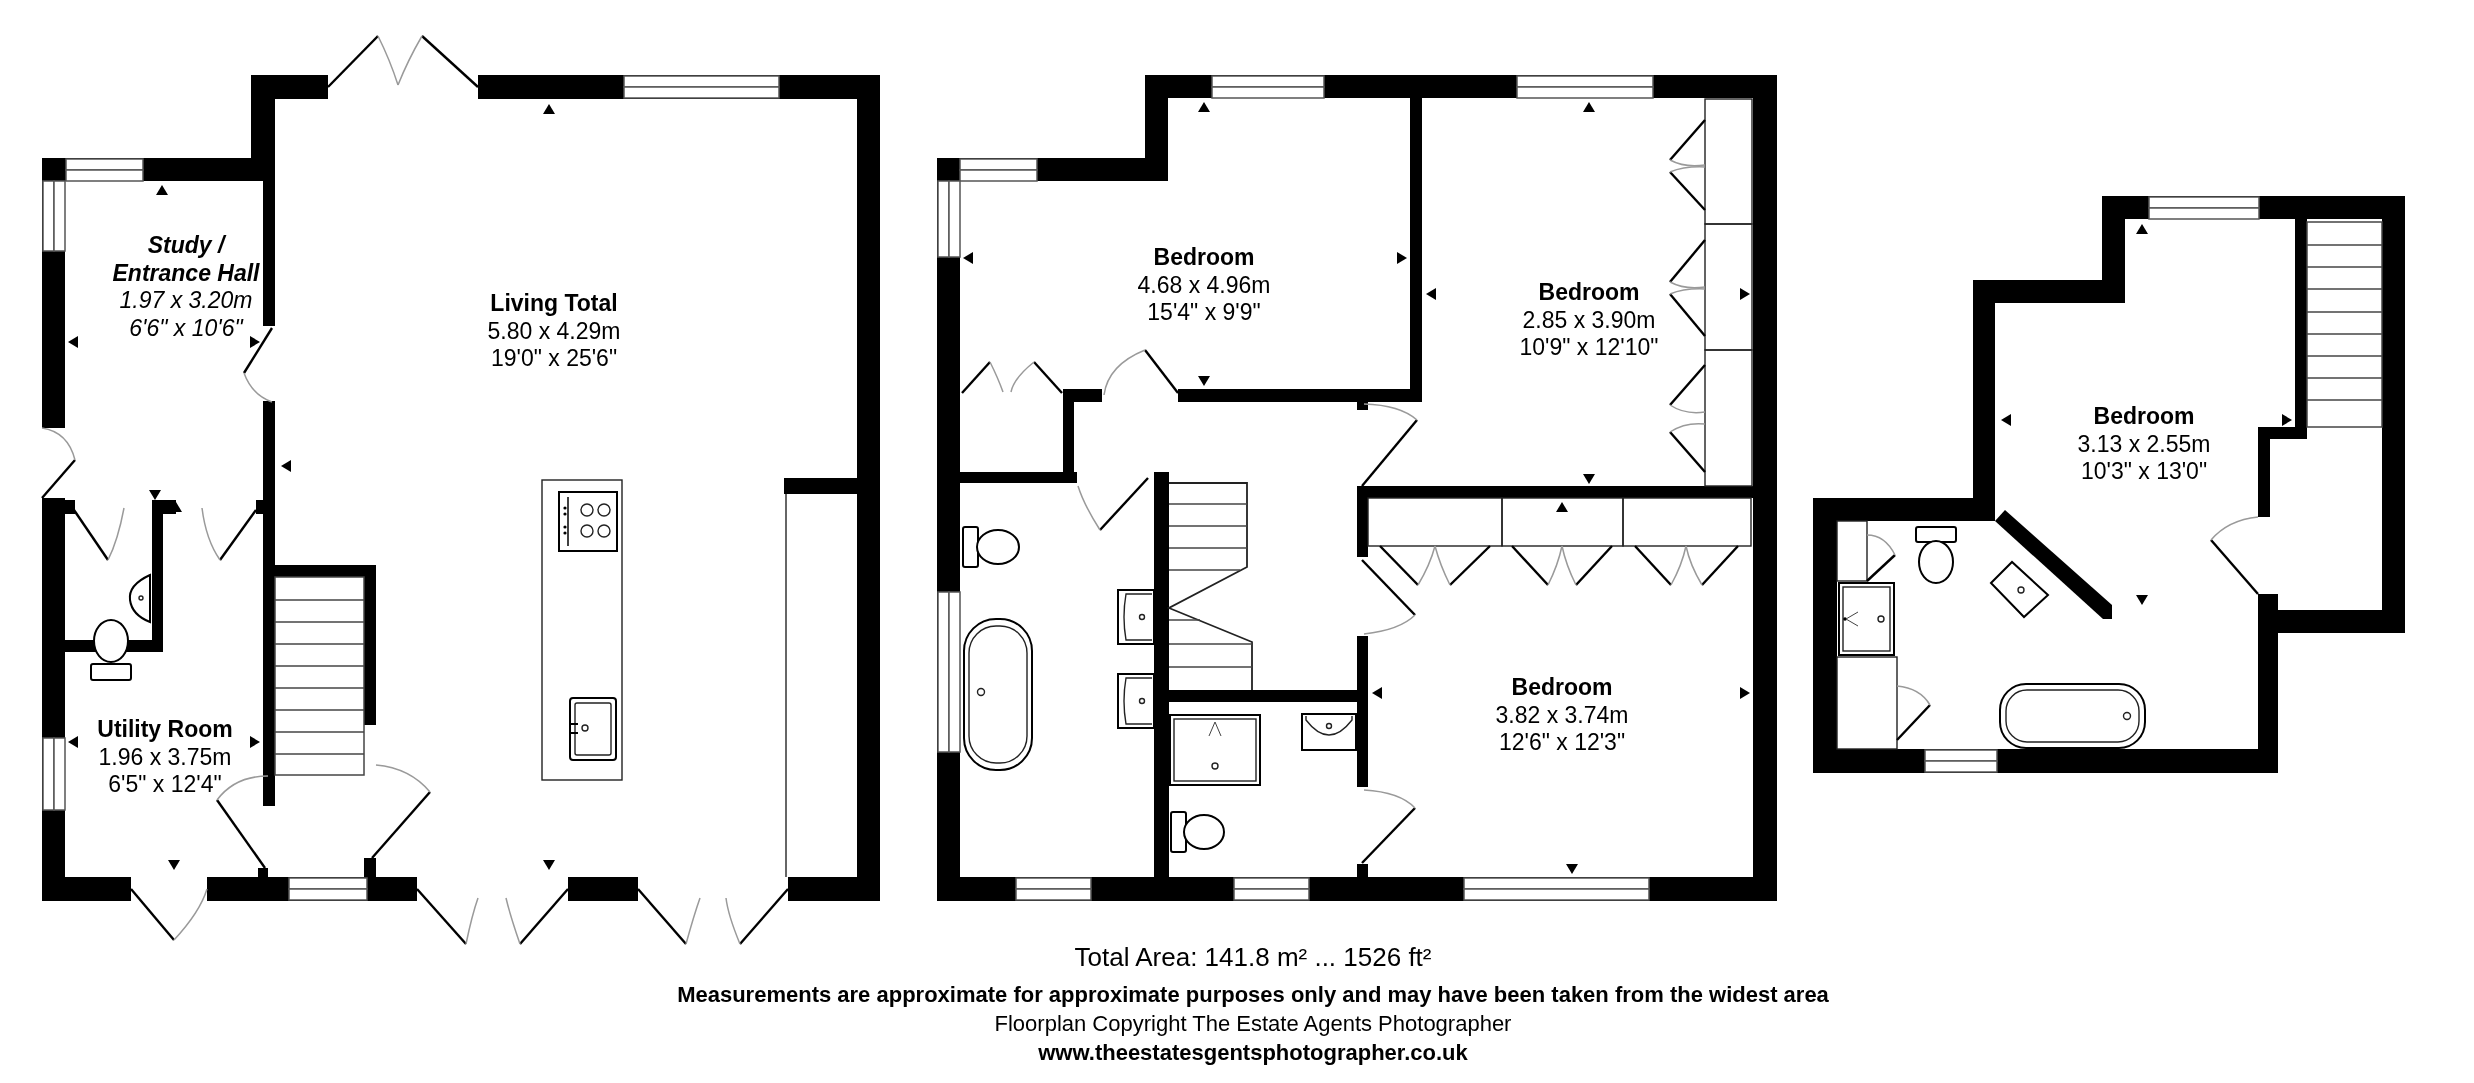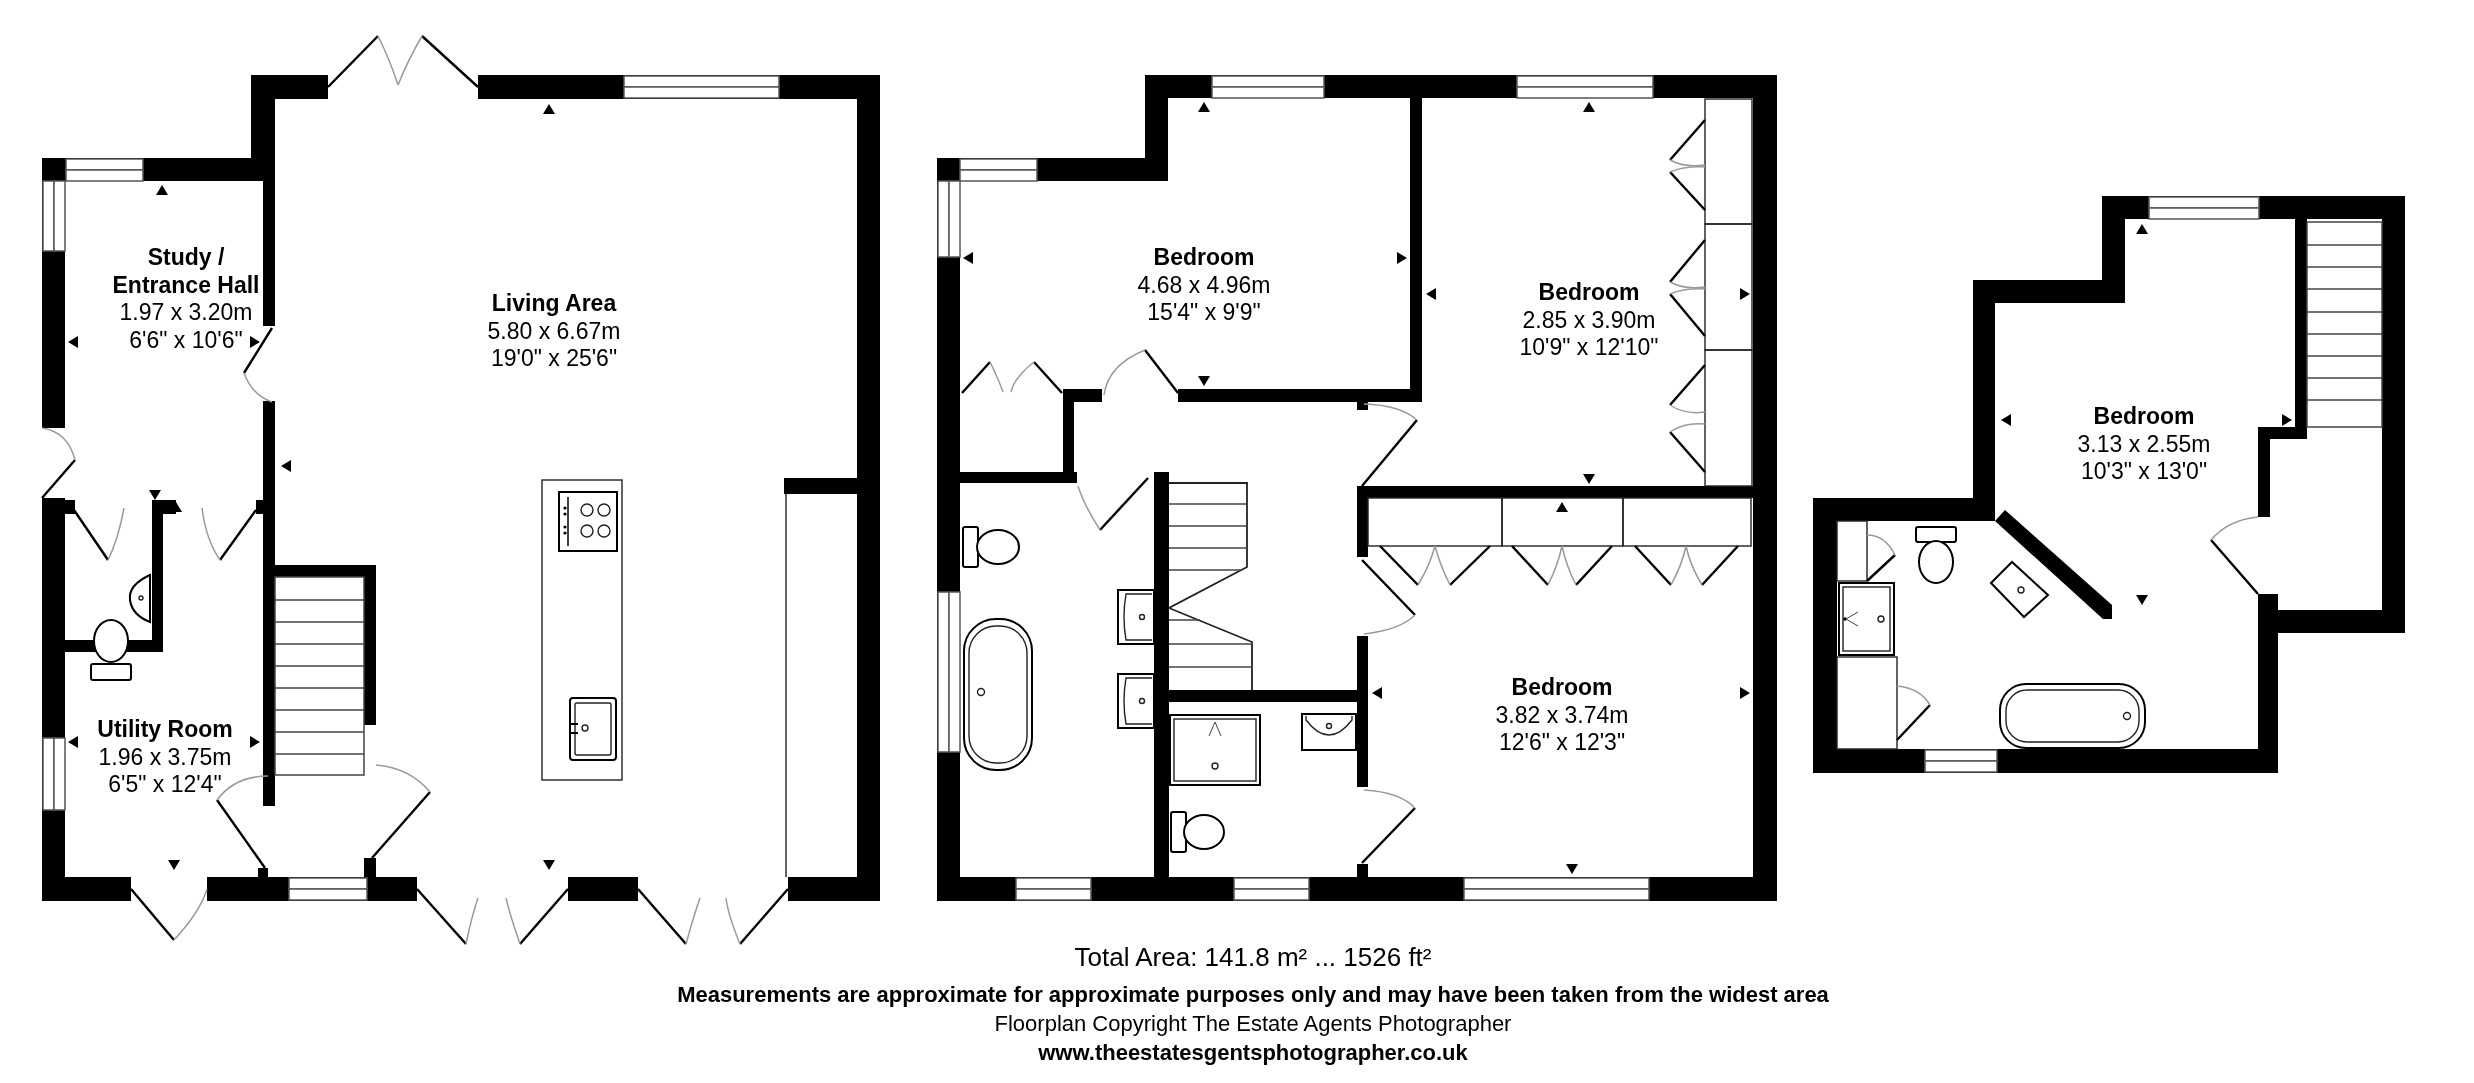--- a/index.html
+++ b/index.html
@@ -422,29 +422,29 @@
     </g>
     <g class="arrow">
       <polygon points="2142,224 2148,234 2136,234"></polygon>
       <polygon points="2001,420 2011,414 2011,426"></polygon>
       <polygon points="2292,420 2282,414 2282,426"></polygon>
       <polygon points="2142,605 2148,595 2136,595"></polygon>
     </g>
   </g>
 </svg>
 
-<div class="room-label" style="left:186px; top:244px;">
+<div class="room-label" style="left:186px; top:232px;font-style:italic;">
   <div class="rn">Study /</div>
   <div class="rn">Entrance Hall</div>
   <div class="rd">1.97 x 3.20m</div>
   <div class="rd">6'6" x 10'6"</div>
 </div>
 <div class="room-label" style="left:554px; top:290px;">
-  <div class="rn">Living Area</div>
-  <div class="rd">5.80 x 6.67m</div>
+  <div class="rn">Living Total</div>
+  <div class="rd">5.80 x 4.29m</div>
   <div class="rd">19'0" x 25'6"</div>
 </div>
 <div class="room-label" style="left:165px; top:716px;text-align:center;">
   <div class="rn">Utility Room</div>
   <div class="rd">1.96 x 3.75m</div>
   <div class="rd">6'5" x 12'4"</div>
 </div>
 
 <div class="room-label" style="left:1204px; top:244px;">
   <div class="rn">Bedroom</div>

